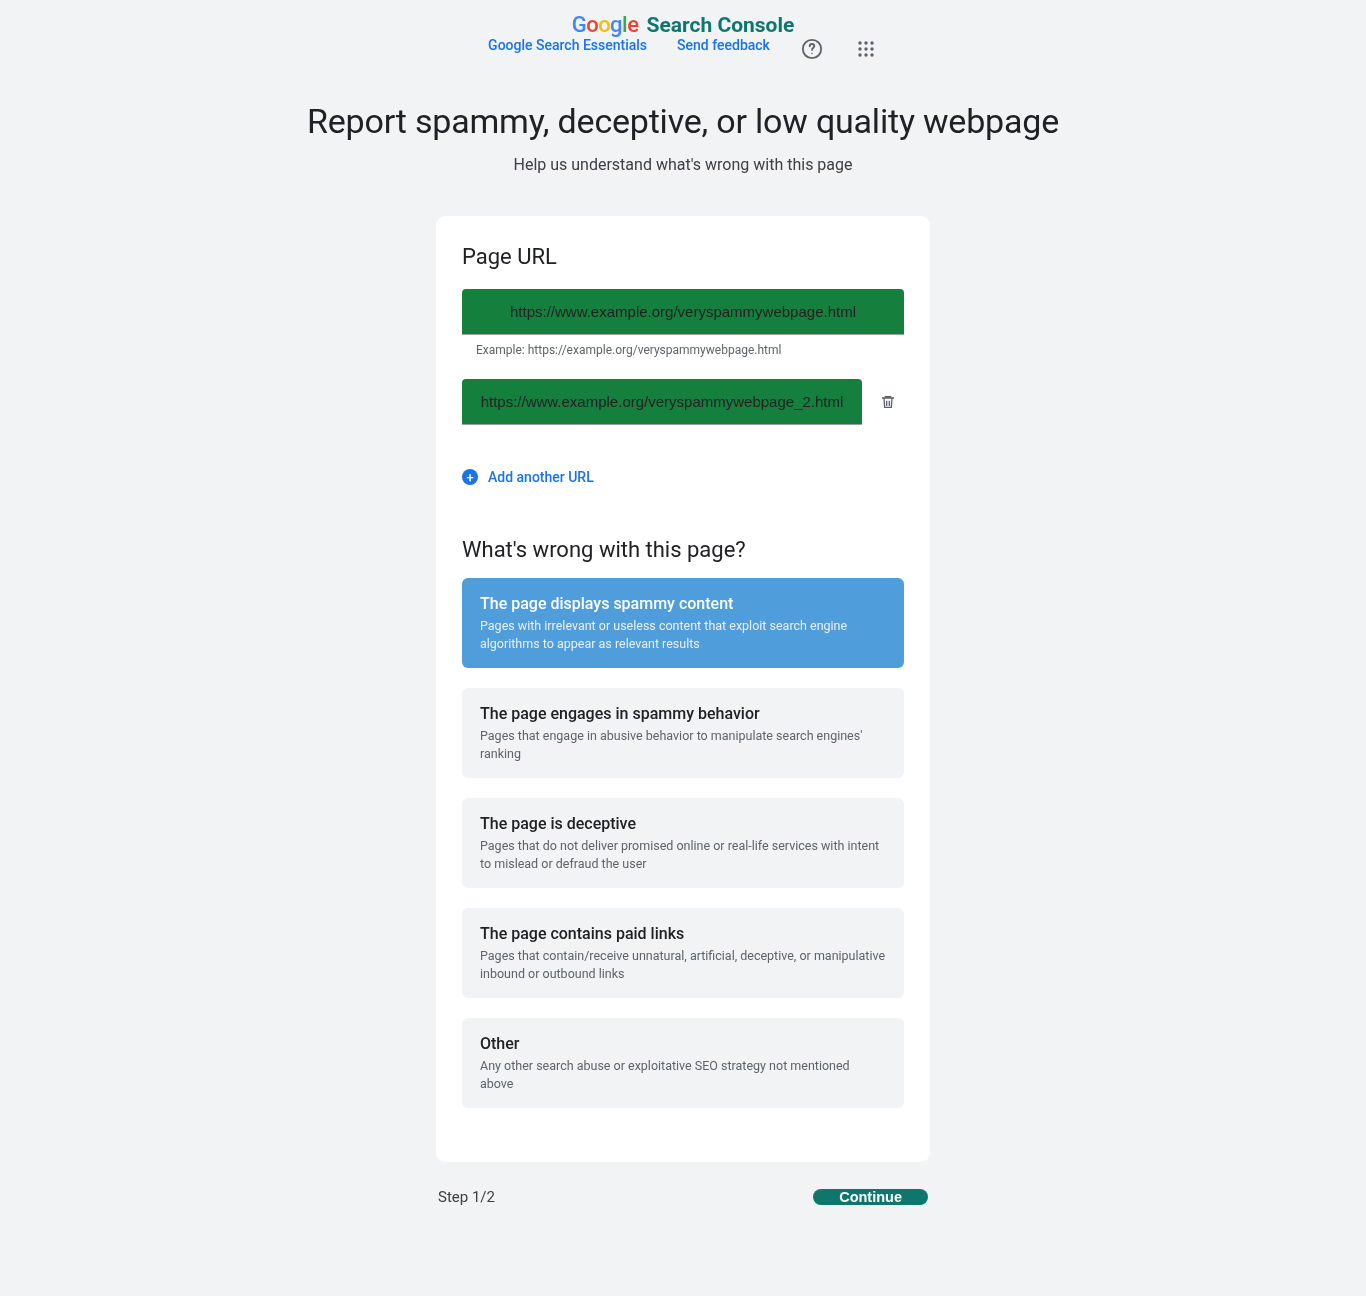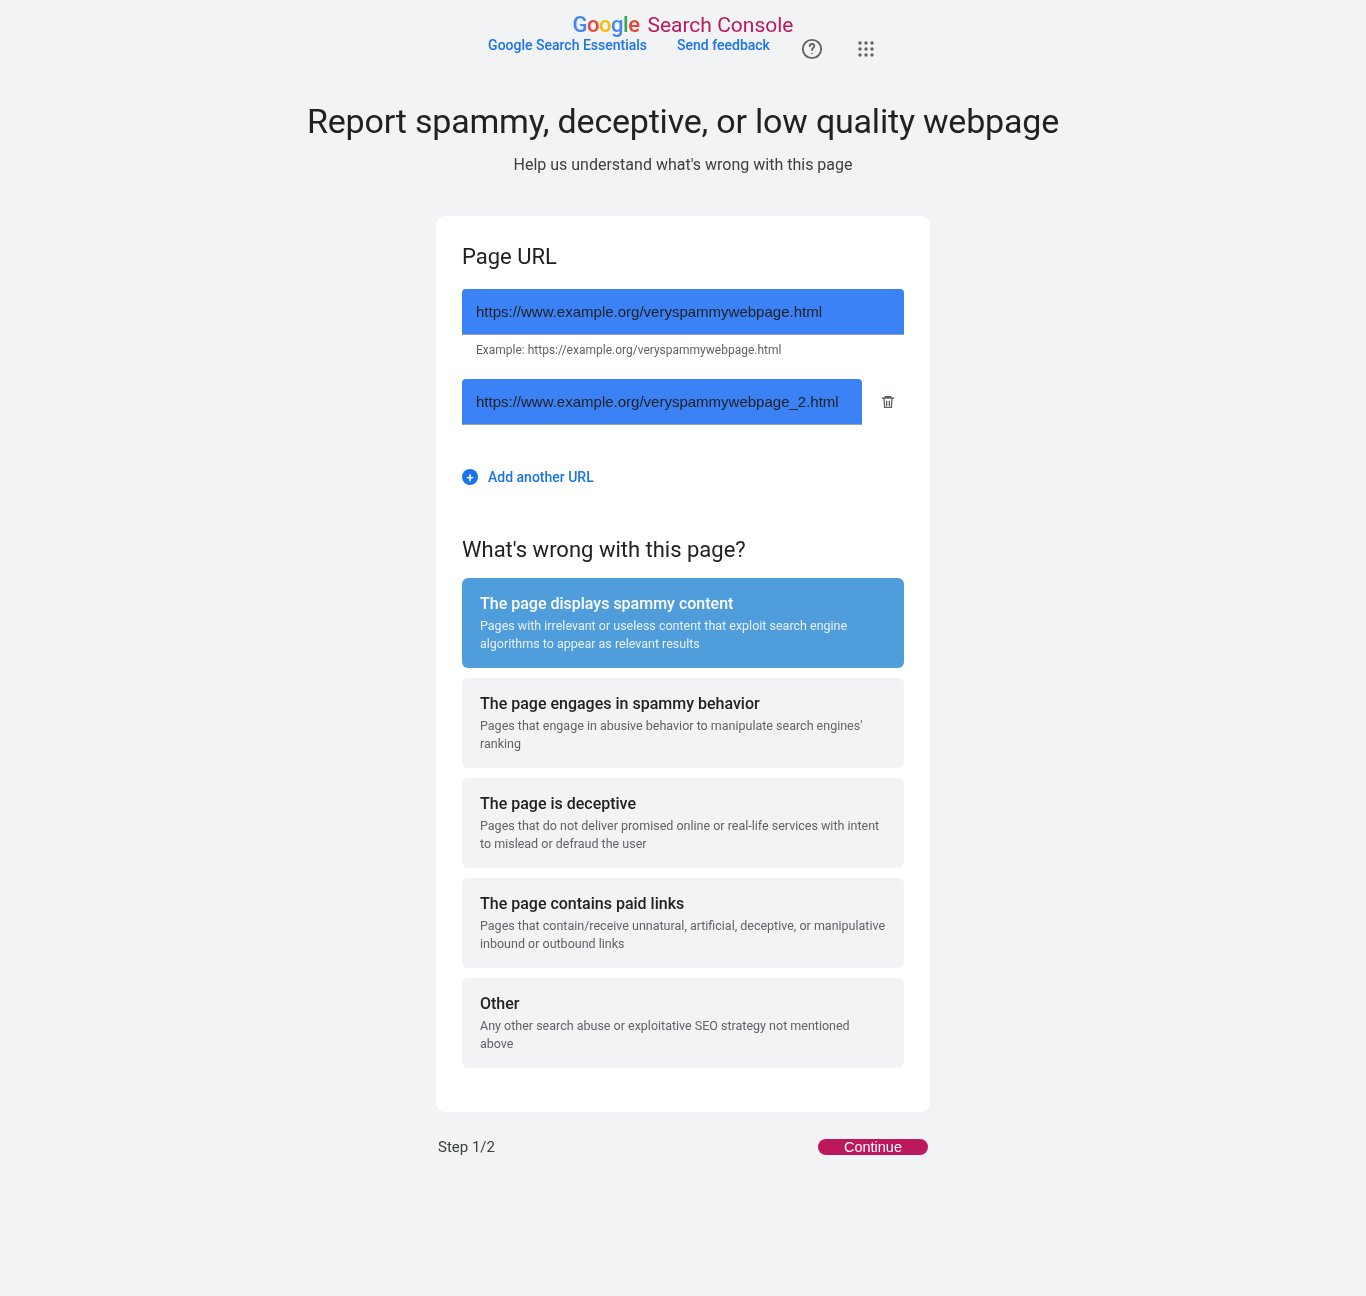--- a/index.html
+++ b/index.html
@@ -16,83 +16,84 @@
       align-items: center;
       justify-content: space-between;
       flex-direction: column;
     }
     .brand { display: flex; align-items: center; gap: 6px; }
     .brand-google { font-size: 22px; font-weight: 500; letter-spacing: -0.5px; }
     .g-b { color: #4285F4; }
     .g-r { color: #EA4335; }
     .g-y { color: #FBBC05; }
     .g-g { color: #34A853; }
-    .brand-product { font-size: 21px; color: #be185d; font-weight: 400; margin-left: 2px;}
+    .brand-product { font-size: 21px; color: #0f766e; font-weight: 700; margin-left: 2px;}
     .topbar-right { display: flex; align-items: flex-start; gap: 30px; }
     .topbar-link { color: #1a73e8; font-size: 14px; font-weight: 500; text-decoration: none; cursor: pointer; }
     .icon-btn { width: 24px; height: 24px; display: flex; align-items: center; justify-content: center; color: #5f6368; cursor: pointer; }
     .content-wrap { max-width: 900px; margin: 0 auto; padding-top: 28px; }
     .page-title { text-align: center; font-size: 34px; font-weight: 400; color: #202124; letter-spacing: -0.2px;}
     .page-subtitle { text-align: center; font-size: 16px; color: #3c4043; margin-top: 14px; }
     .card {
       background: #fff;
       border-radius: 9px;
       max-width: 494px;
       margin: 42px auto 0;
       padding: 28px 26px 34px;
     }
     .section-title { font-size: 22px; font-weight: 400; color: #202124; margin-bottom: 20px; }
     .url-input-wrap { margin-bottom: 4px; }
     .url-input {
       width: 100%;
       font-size: 15px;
       color: #202124;
-      background: #3b82f6;
+      background: #15803d;
       border: none;
       border-bottom: 1px solid #9aa0a6;
       border-radius: 4px 4px 0 0;
-      padding: 14px 14px;
+      padding: 14px 8px;
       outline: none;
+      text-align: center;
     }
     .url-row-with-delete { display: flex; align-items: center; gap: 18px; margin-top: 22px;}
     .url-row-with-delete .url-input-wrap { flex: 1; margin-bottom: 0; }
     .delete-btn { width: 24px; height: 24px; display:flex; align-items:center; justify-content:center; color:#5f6368; cursor:pointer; padding-right: 8px;}
     .hint { font-size: 12px; color: #5f6368; margin: 8px 0 0 14px; }
     .add-url {
       display: flex; align-items: center; gap: 10px;
       color: #1a73e8; font-size: 14px; font-weight: 500;
       margin-top: 44px; cursor: pointer;
     }
     .add-url .plus-icon {
       width:16px; height:16px; border-radius:50%; background:#1a73e8;
       display:flex; align-items:center; justify-content:center; color:#fff; font-size:13px; line-height:1;
     }
     .section-title.q2 { margin-top: 52px; margin-bottom: 16px; }
     .option {
       background: #f1f3f4;
       border-radius: 6px;
       padding: 16px 18px 16px;
-      margin-bottom: 10px;
+      margin-bottom: 20px;
       cursor: pointer;
     }
     .option.selected { background: #4f9ddb; color: #fff; }
     .option-title { font-size: 16px; font-weight: 500; margin-bottom: 4px; }
     .option-desc { font-size: 12.5px; line-height: 1.4; }
     .option .option-desc { color: #5f6368; }
     .option.selected .option-desc { color: #eaf2fb; }
     .footer-row {
       max-width: 494px;
       margin: 26px auto 0;
       display: flex; align-items: center; justify-content: space-between;
       padding: 0 2px 40px;
     }
     .step-label { font-size: 15px; color: #3c4043; }
     .continue-btn {
-      background: #be185d; color: #fff; border: none;
-      border-radius: 22px; padding: 0 26px; font-size: 14.5px; font-weight: 400;
+      background: #0f766e; color: #fff; border: none;
+      border-radius: 22px; padding: 0 26px; font-size: 14.5px; font-weight: 700;
       cursor: pointer;
     }
   </style>
 </head>
 <body>
 
 <div class="topbar">
   <div class="brand">
     <span class="brand-google">
       <span class="g-b">G</span><span class="g-r">o</span><span class="g-y">o</span><span class="g-b">g</span><span class="g-g">l</span><span class="g-r">e</span>

